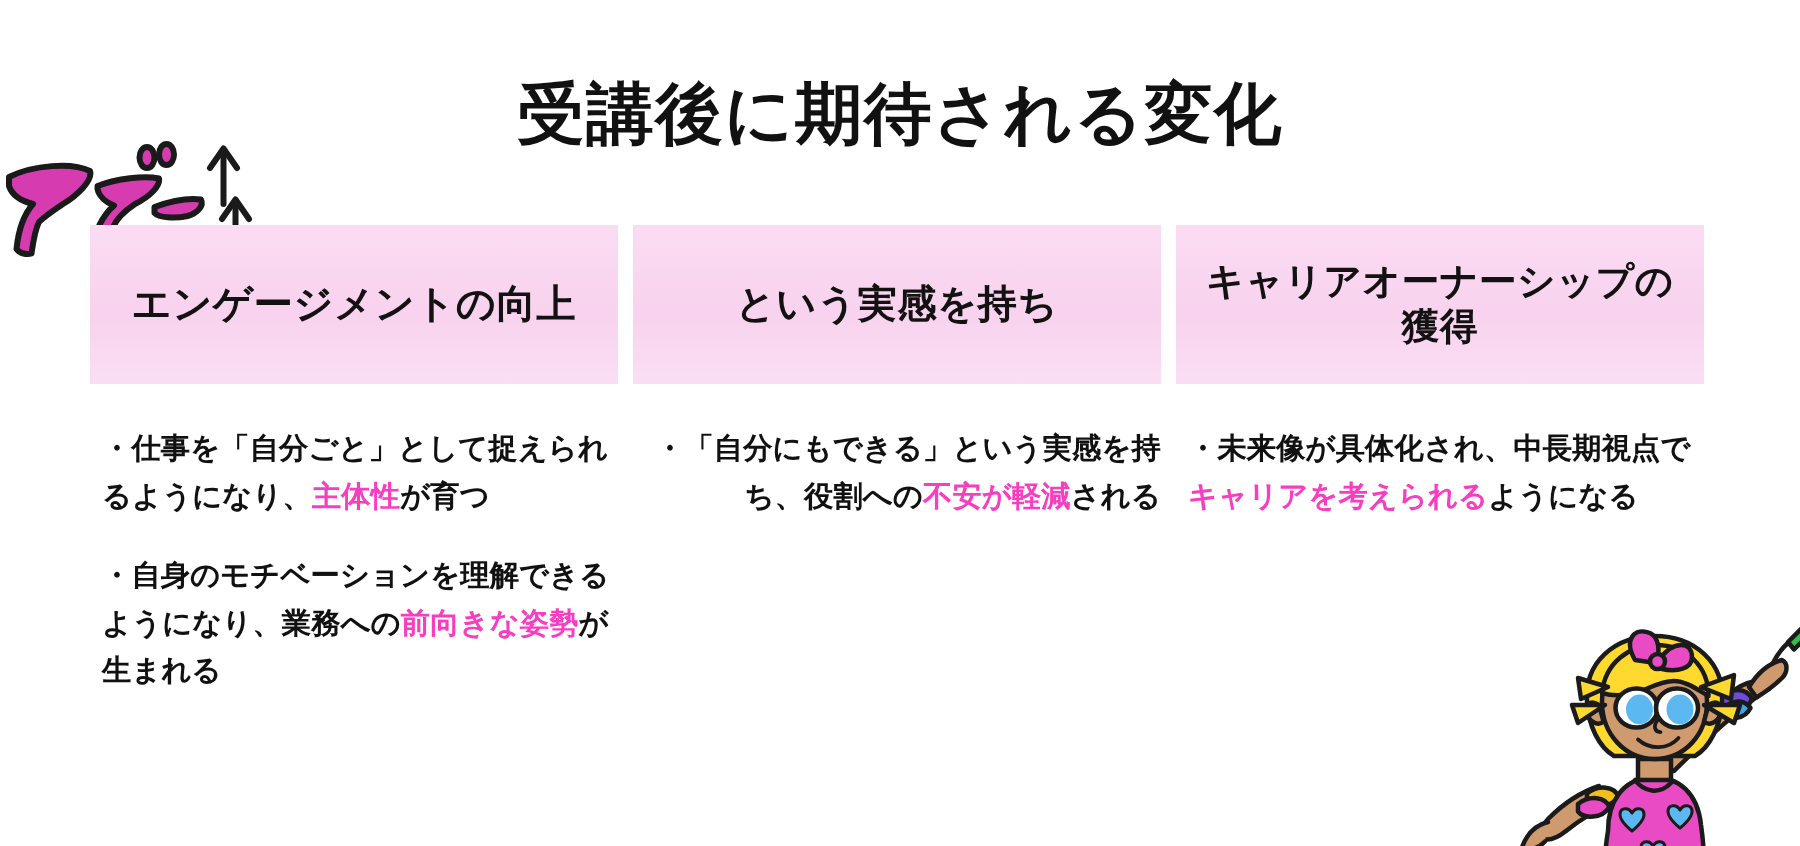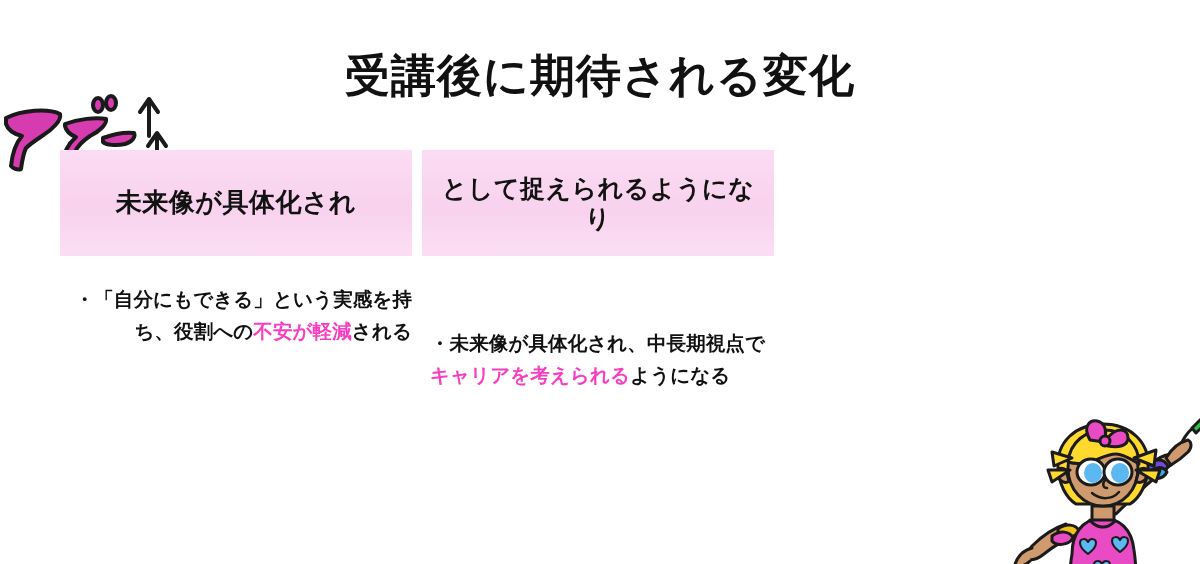--- a/index.html
+++ b/index.html
@@ -81,21 +81,21 @@
   .bullet {
     font-size: 19.5px;
     font-weight: 700;
     line-height: 1.62;
     color: #111111;
     margin-bottom: 22px;
     letter-spacing: 0.1px;
   }
   .col-1 .bullet { padding-left: 8px; padding-right: 2px; }
   .col-2 .bullet { padding-left: 8px; text-align: right; }
-  .col-3 .bullet { padding-left: 8px; margin-top: 44px; }
+  .col-3 .bullet { padding-left: 8px; }
 
   .hl { color: #f83ec0; }
 
   
   .mascot {
     position: absolute;
     left: 1006px;
     top: 414px;
     width: 200px;
     height: 160px;
@@ -131,35 +131,48 @@
         <path d="M155 82 L155 48"></path>
         <path d="M146 60 L155 47 L164 60"></path>
       </g>
     </svg>
   </div>
 
   <div class="slide-title">受講後に期待される変化</div>
 
   <div class="columns">
 
+    <div class="column col-1">
+      <div class="column-header">
+        <span class="header-text">エンゲージメントの向上</span>
+      </div>
+      <div class="column-body">
+        <div class="bullet">
+          <span>・仕事を「自分ごと」として捉えられるようになり、</span><span class="hl">主体性</span><span>が育つ</span>
+        </div>
+        <div class="bullet">
+          <span>・自身のモチベーションを理解できるようになり、業務への</span><span class="hl">前向きな姿勢</span><span>が生まれる</span>
+        </div>
+      </div>
+    </div>
 
     <div class="column col-2">
       <div class="column-header">
-        <span class="header-text">未来像が具体化され</span>
+        <span class="header-text">という実感を持ち</span>
       </div>
       <div class="column-body">
         <div class="bullet">
           <span>・「自分にもできる」という実感を持ち、役割への</span><span class="hl">不安が軽減</span><span>される</span>
         </div>
       </div>
     </div>
 
     <div class="column col-3">
       <div class="column-header wrap-two">
-        <span class="header-text">として捉えられるようになり</span>
+        <span class="header-text">キャリアオーナーシップの獲得</span>
       </div>
       <div class="column-body">
         <div class="bullet">
           <span>・未来像が具体化され、中長期視点で</span><span class="hl">キャリアを考えられる</span><span>ようになる</span>
         </div>
       </div>
     </div>
 
   </div>
 

